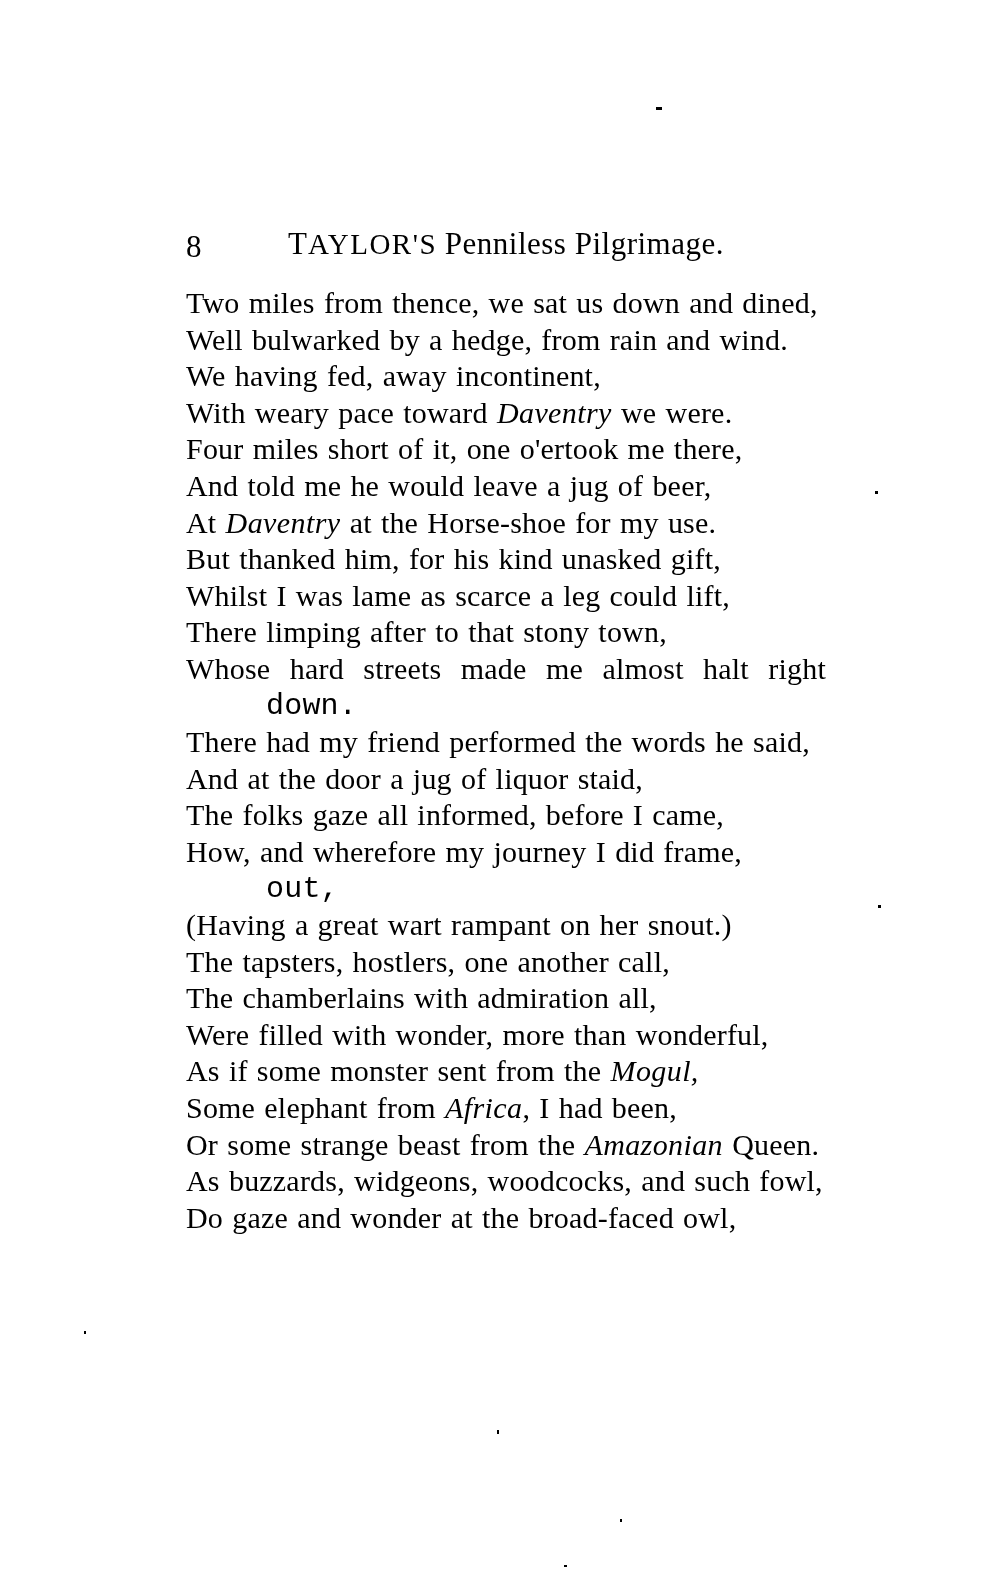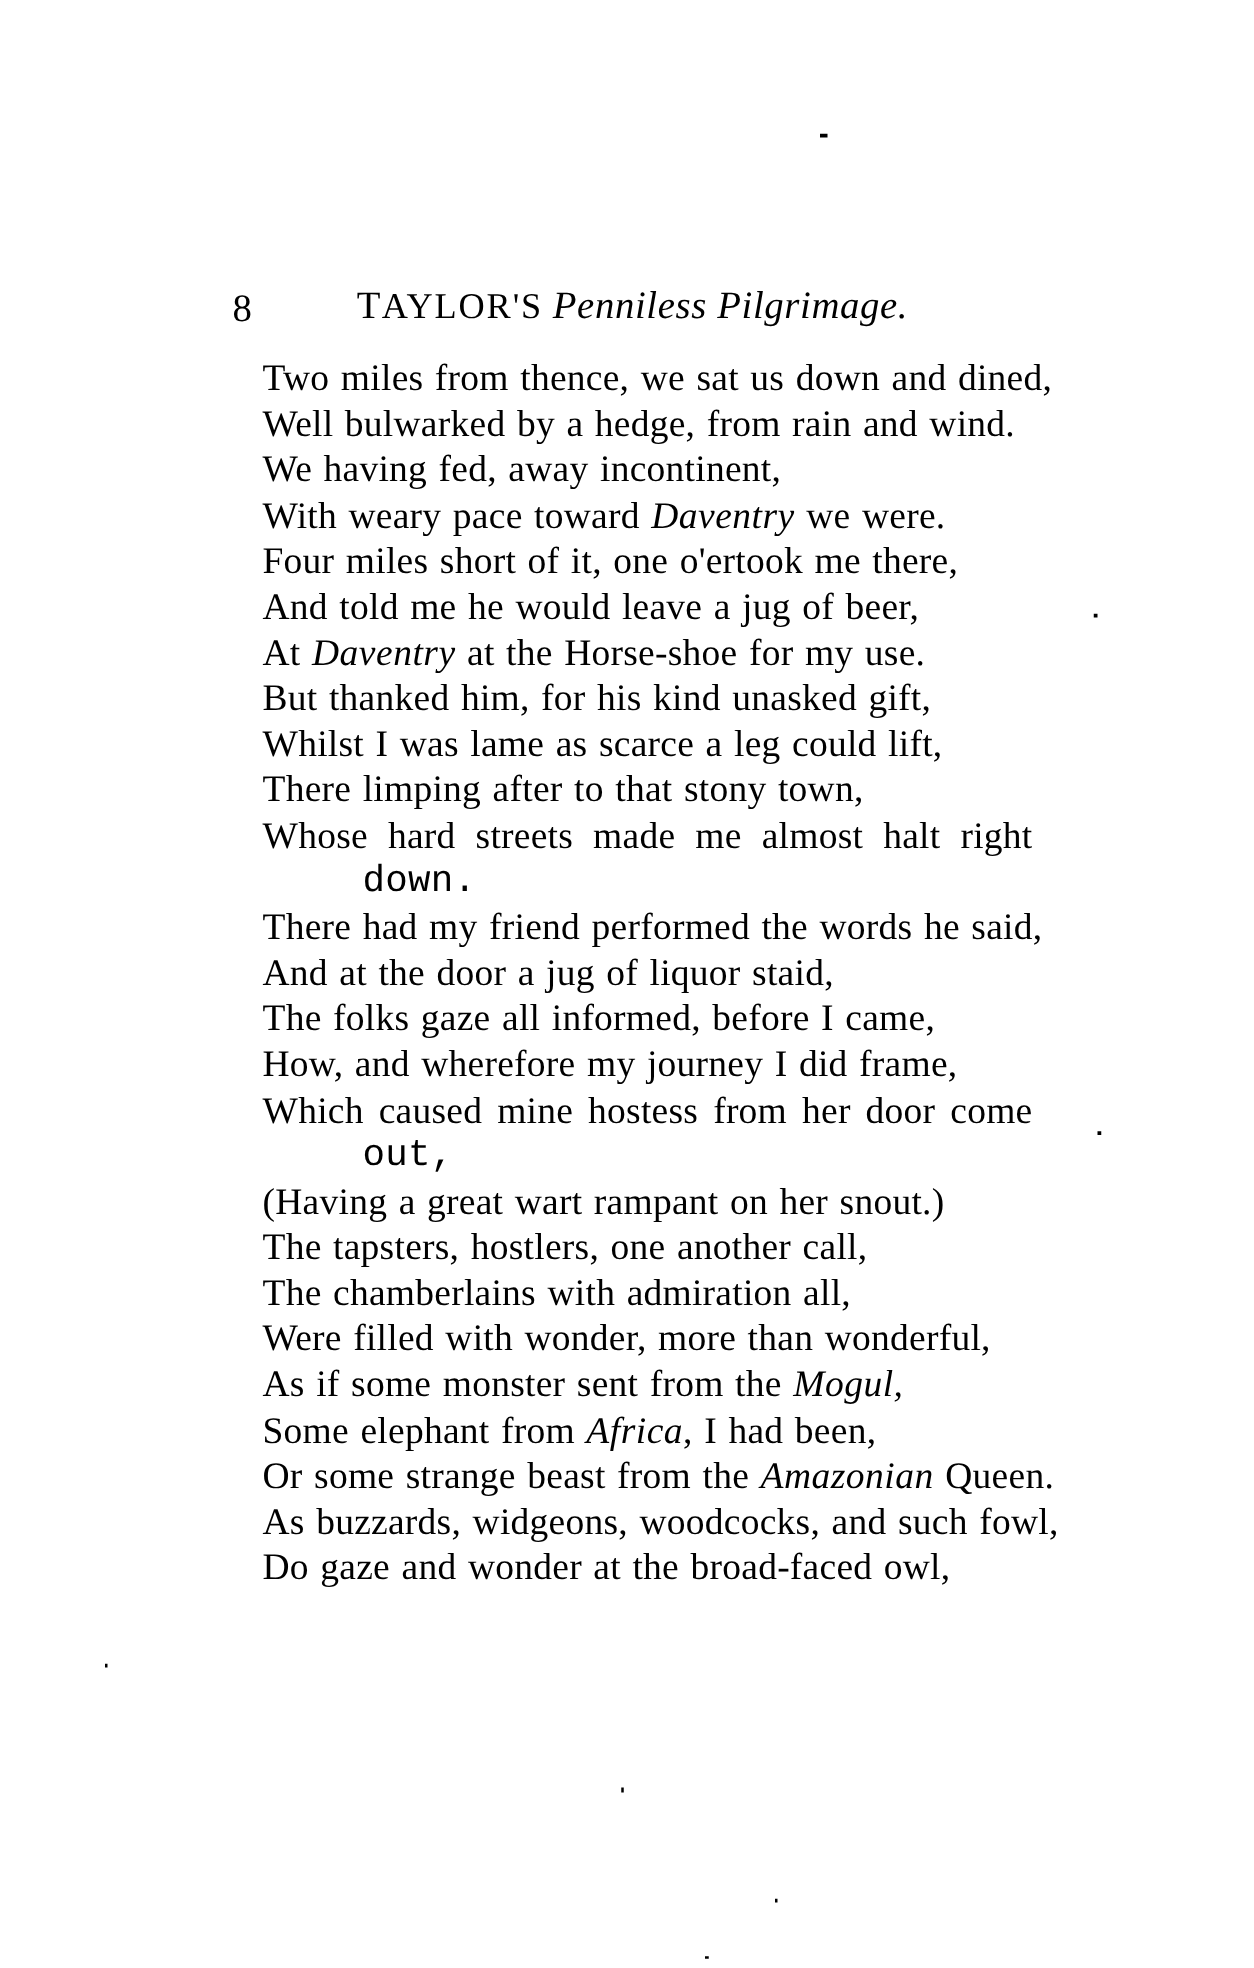--- a/index.html
+++ b/index.html
@@ -40,36 +40,34 @@
   }
   .lead-cap {
     font-size: 31px;
     letter-spacing: 1px;
   }
   .sc {
     font-size: 29px;
     letter-spacing: 1.5px;
   }
   .title-italic {
-    font-style: italic;
     letter-spacing: 0.5px;
   }
   .poem {
     position: absolute;
     top: 285px;
     left: 186px;
     width: 640px;
     font-size: 30px;
     line-height: 36.6px;
     letter-spacing: 0.2px;
     word-spacing: 1.5px;
   }
   .line {
     white-space: nowrap;
-    margin-left: 24px;
   }
   .line.justify {
     white-space: normal;
     text-align: justify;
     text-align-last: justify;
     word-spacing: 1px;
   }
   .line.indent {
     padding-left: 80px;
     font-family: Liberation Mono, monospace;
@@ -104,21 +102,20 @@
       <div class="line"><span>At </span><i>Daventry</i><span> at the Horse-shoe for my use.</span></div>
       <div class="line"><span>But thanked him, for his kind unasked gift,</span></div>
       <div class="line"><span>Whilst I was lame as scarce a leg could lift,</span></div>
       <div class="line"><span>There limping after to that stony town,</span></div>
       <div class="line justify"><span>Whose hard streets made me almost halt right</span></div>
       <div class="line indent"><span>down.</span></div>
       <div class="line"><span>There had my friend performed the words he said,</span></div>
       <div class="line"><span>And at the door a jug of liquor staid,</span></div>
       <div class="line"><span>The folks gaze all informed, before I came,</span></div>
       <div class="line"><span>How, and wherefore my journey I did frame,</span></div>
-      <div class="line justify"><span>Which caused mine hostess from her door come</span></div>
       <div class="line indent"><span>out,</span></div>
       <div class="line"><span>(Having a great wart rampant on her snout.)</span></div>
       <div class="line"><span>The tapsters, hostlers, one another call,</span></div>
       <div class="line"><span>The chamberlains with admiration all,</span></div>
       <div class="line"><span>Were filled with wonder, more than wonderful,</span></div>
       <div class="line"><span>As if some monster sent from the </span><i>Mogul,</i></div>
       <div class="line"><span>Some elephant from </span><i>Africa</i><span>, I had been,</span></div>
       <div class="line"><span>Or some strange beast from the </span><i>Amazonian</i><span> Queen.</span></div>
       <div class="line"><span>As buzzards, widgeons, woodcocks, and such fowl,</span></div>
       <div class="line"><span>Do gaze and wonder at the broad-faced owl,</span></div>

